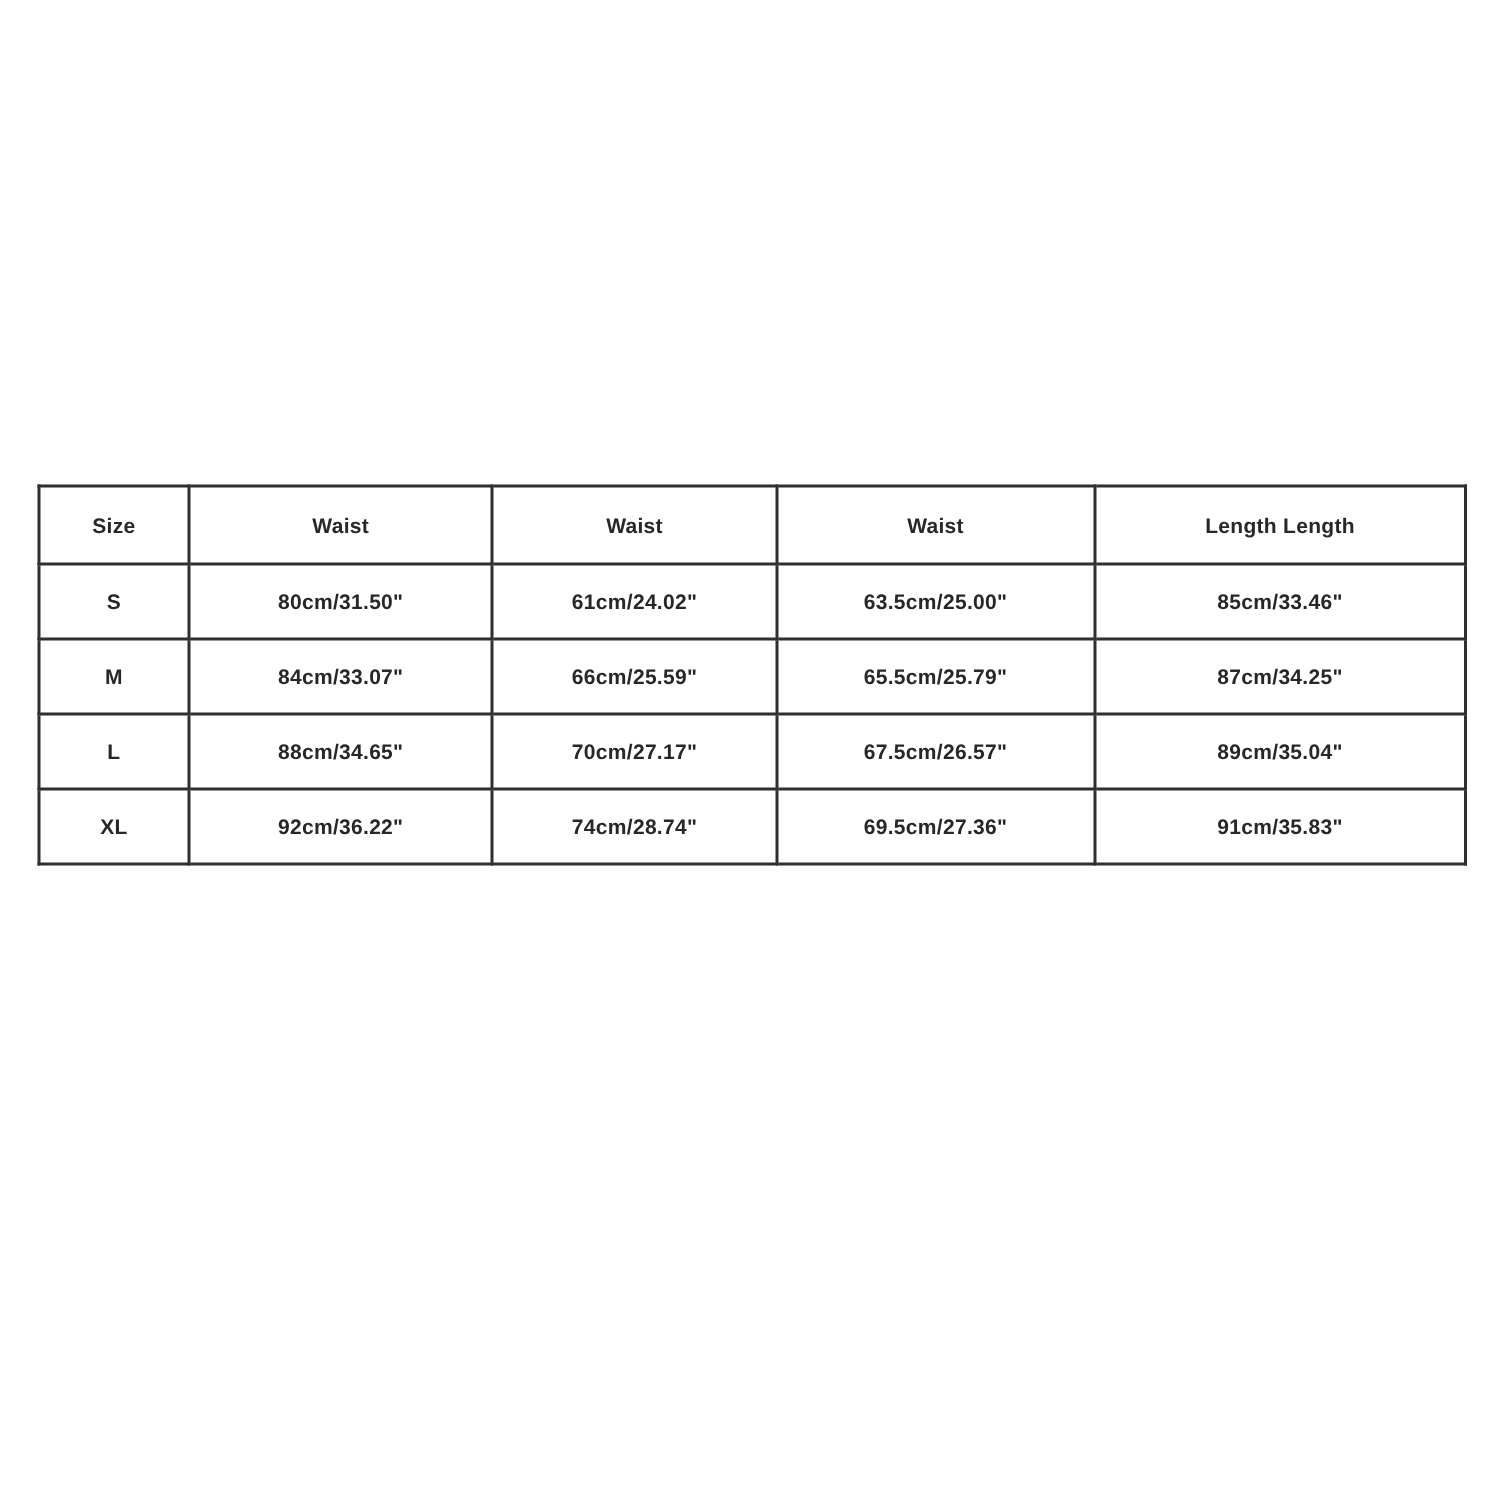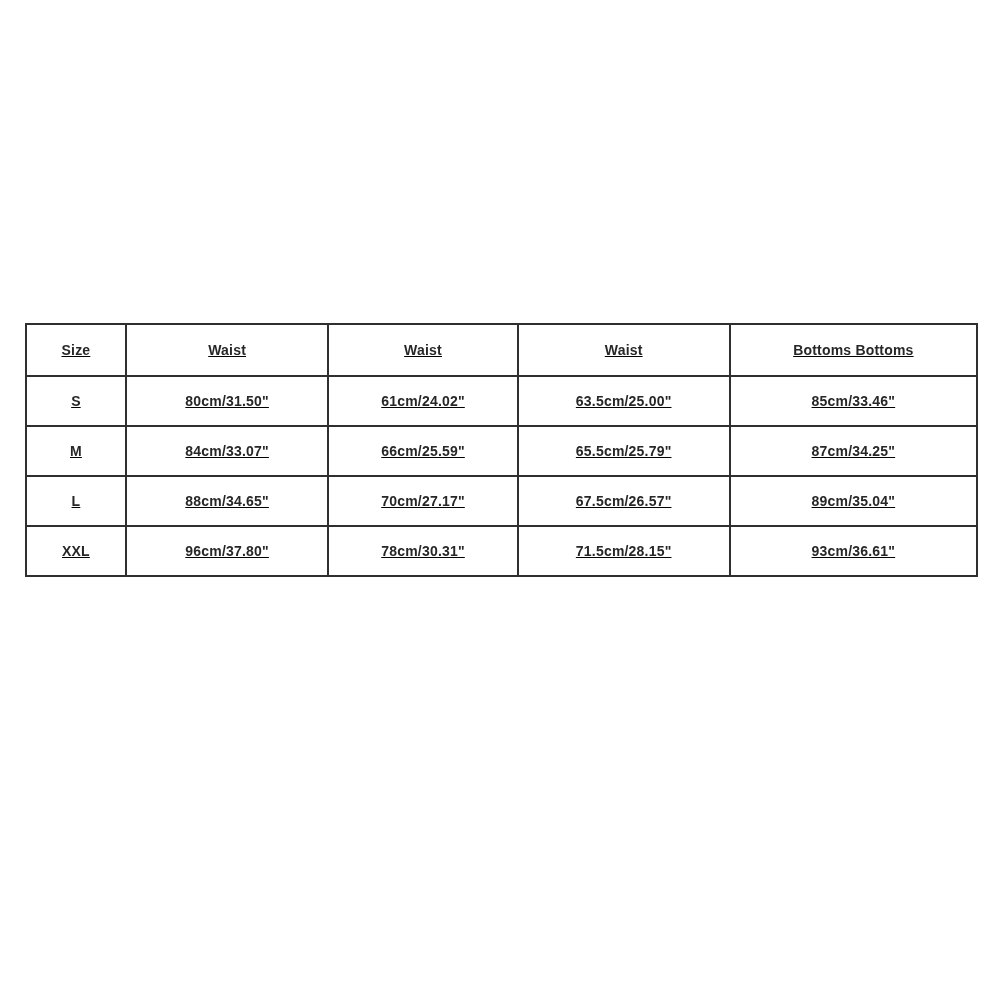--- a/index.html
+++ b/index.html
@@ -16,21 +16,20 @@
     background: #ffffff;
   }
   table.size-chart {
     position: absolute;
     left: 25px;
     top: 323px;
     width: 953px;
     border-collapse: collapse;
     table-layout: fixed;
     background: #ffffff;
-    text-decoration: underline;
   }
   table.size-chart th,
   table.size-chart td {
     border: 2px solid #2f2f2f;
     text-align: center;
     vertical-align: middle;
     font-weight: bold;
     font-size: 14px;
     color: #272727;
     letter-spacing: 0.2px;
@@ -54,21 +53,21 @@
       <col class="c-waist">
       <col class="c-length">
       <col class="c-bottoms">
     </colgroup>
     <thead>
       <tr>
           <th>Size</th>
           <th>Waist</th>
           <th>Waist</th>
           <th>Waist</th>
-          <th>Bottoms Bottoms</th>
+          <th>Length Length</th>
         </tr>
     </thead>
     <tbody>
         <tr>
           <td>S</td>
           <td>80cm/31.50"</td>
           <td>61cm/24.02"</td>
           <td>63.5cm/25.00"</td>
           <td>85cm/33.46"</td>
         </tr>
@@ -80,21 +79,21 @@
           <td>87cm/34.25"</td>
         </tr>
         <tr>
           <td>L</td>
           <td>88cm/34.65"</td>
           <td>70cm/27.17"</td>
           <td>67.5cm/26.57"</td>
           <td>89cm/35.04"</td>
         </tr>
         <tr>
-          <td>XXL</td>
-          <td>96cm/37.80"</td>
-          <td>78cm/30.31"</td>
-          <td>71.5cm/28.15"</td>
-          <td>93cm/36.61"</td>
+          <td>XL</td>
+          <td>92cm/36.22"</td>
+          <td>74cm/28.74"</td>
+          <td>69.5cm/27.36"</td>
+          <td>91cm/35.83"</td>
         </tr>
       </tbody>
   </table>
 </div>
 
 </body></html>

